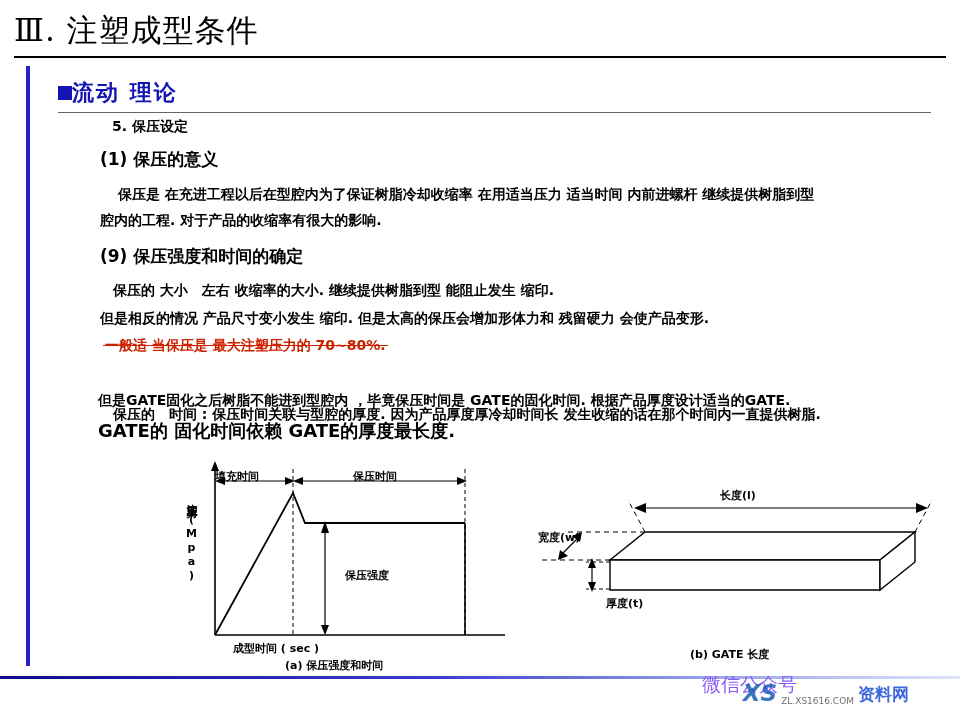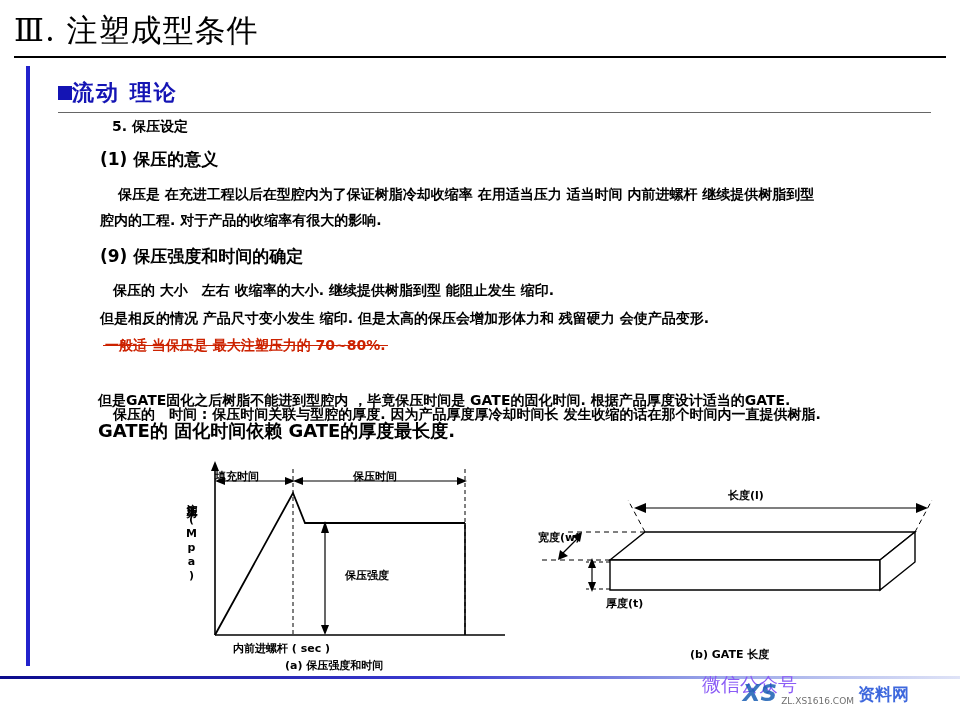--- a/index.html
+++ b/index.html
@@ -241,21 +241,21 @@
 
       <line x1="150" y1="74" x2="150" y2="174" stroke="#000" stroke-width="1.2"></line>
       <polygon points="150,66 146,78 154,78" fill="#000"></polygon>
       <polygon points="150,180 146,170 154,170" fill="#000"></polygon>
     </svg>
 
     <div class="cap" style="left:40px; top:14px;">填充时间</div>
     <div class="cap" style="left:178px; top:14px;font-family:Liberation Serif, serif;">保压时间</div>
     <div class="cap" style="left:170px; top:113px;">保压强度</div>
     <div class="cap vert" style="left:8px; top:40px; letter-spacing:1px;">注塑压力 (Mpa)</div>
-    <div class="cap" style="left:58px; top:186px;">内前进螺杆 ( sec )</div>
+    <div class="cap" style="left:58px; top:186px;">成型时间 ( sec )</div>
     <div class="cap" style="left:110px; top:203px;">(a) 保压强度和时间</div>
   </div>
 
   <div class="diagram">
     <svg width="420" height="200" viewBox="0 0 420 200">
 
       <polygon points="90,90 125,62 395,62 360,90" fill="#ffffff" stroke="#000" stroke-width="1.4"></polygon>
 
       <polygon points="90,90 360,90 360,120 90,120" fill="#ffffff" stroke="#000" stroke-width="1.4"></polygon>
 
@@ -273,21 +273,21 @@
       <polygon points="62,62 52,66 60,72" fill="#000"></polygon>
       <polygon points="38,90 48,86 40,80" fill="#000"></polygon>
 
       <line x1="72" y1="94" x2="72" y2="116" stroke="#000" stroke-width="1.2"></line>
       <polygon points="72,88 68,98 76,98" fill="#000"></polygon>
       <polygon points="72,122 68,112 76,112" fill="#000"></polygon>
       <line x1="90" y1="92" x2="66" y2="92" stroke="#000" stroke-width="1" stroke-dasharray="4,3"></line>
       <line x1="90" y1="119" x2="66" y2="119" stroke="#000" stroke-width="1" stroke-dasharray="4,3"></line>
     </svg>
 
-    <div class="cap" style="left:208px; top:18px;">长度(l)</div>
+    <div class="cap" style="left:200px; top:18px;">长度(l)</div>
     <div class="cap" style="left:18px; top:60px;">宽度(w)</div>
     <div class="cap" style="left:86px; top:126px;">厚度(t)</div>
     <div class="cap" style="left:170px; top:177px;">(b) GATE 长度</div>
   </div>
 
   <div class="bottom-rule"></div>
   <div class="wm-gray">微信公众号</div>
   <div class="wm-right">
     <span class="wm-x">XS</span>
     <span class="wm-sub">ZL.XS1616.COM</span>

